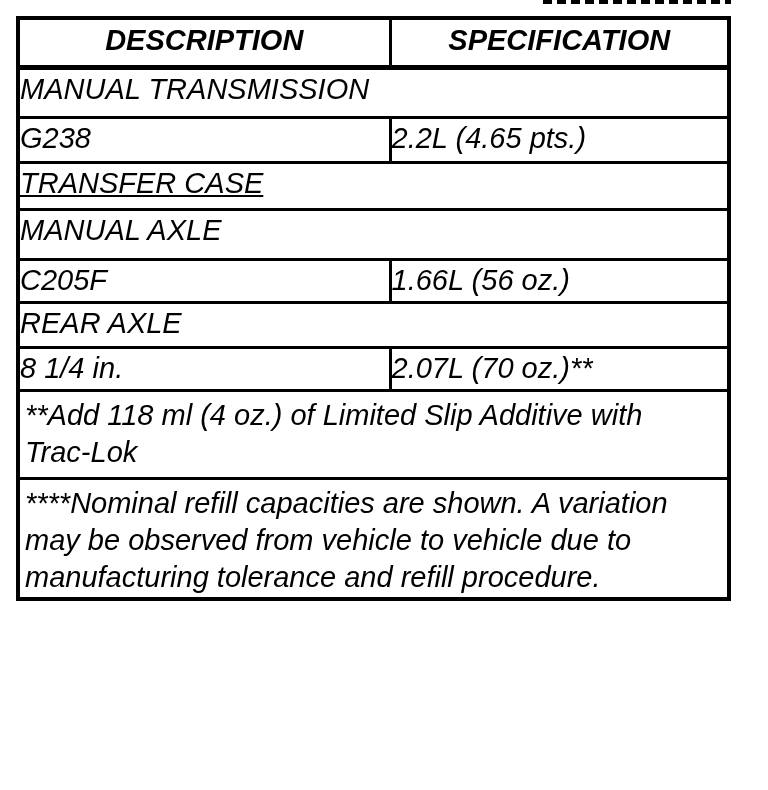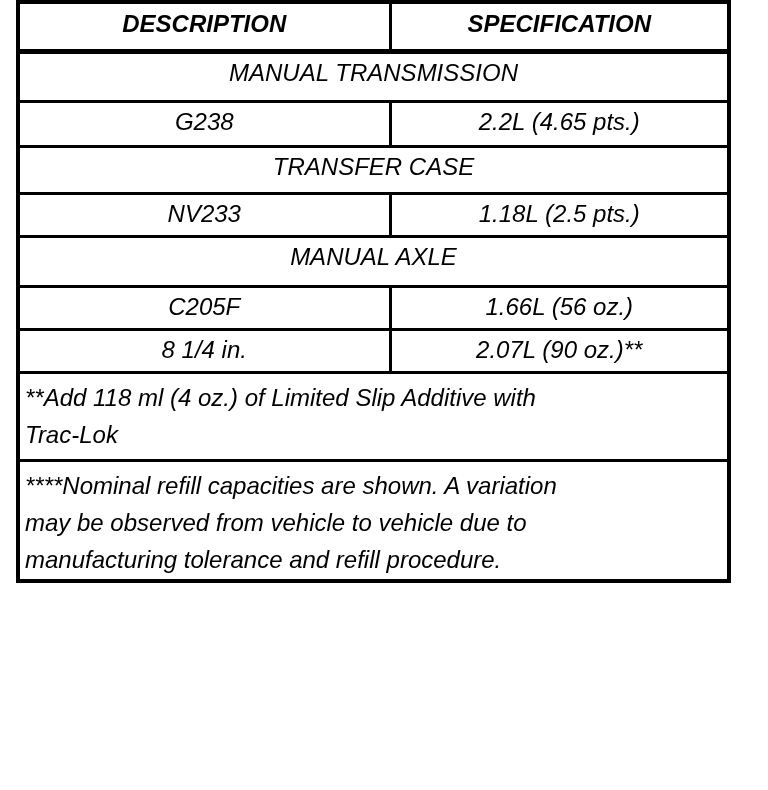--- a/index.html
+++ b/index.html
@@ -23,58 +23,57 @@
     left: 543px;
     top: 0;
     width: 188px;
     height: 4px;
     background: repeating-linear-gradient(90deg, #000 0 9px, transparent 9px 14px);
   }
 
   table.cap {
     position: absolute;
     left: 16px;
-    top: 0;
+    top: 16px;
     width: 715px;
     border-collapse: collapse;
     table-layout: fixed;
     border: 4px solid #000;
-    font-size: 24px;
+    font-size: 29px;
     line-height: 30px;
   }
   col.c1 { width: 372px; }
 
   th, td {
     border: 3px solid #000;
     vertical-align: top;
     padding: 0;
   }
 
   tr.r-head th {
     font-weight: bold;
     font-style: italic;
     text-align: center;
     padding-top: 5px;
     border-bottom: 5px solid #000;
     height: 40px;
   }
 
   td.center {
-    text-align: center;
     padding-top: 4px;
   }
   td.note {
     text-align: left;
     padding: 5px 6px 0 5px;
     line-height: 37px;
   }
 
   tr.h43  { height: 43px; }
   tr.h45  { height: 45px; }
-  tr.h47  { height: 47px; }
+  tr.h47  { height: 47px; text-decoration: underline; }
   tr.h50  { height: 50px; }
   tr.h88  { height: 88px; margin-left: 29px; }
   tr.h120 { height: 120px; margin-left: 35px; }
 </style>
 </head>
 <body>
 
 <div class="clipped-code"></div>
 
 <table class="cap">
@@ -95,38 +94,37 @@
 
   <tr class="h45">
     <td class="center">G238</td>
     <td class="center">2.2L (4.65 pts.)</td>
   </tr>
 
   <tr class="h47">
     <td class="center" colspan="2">TRANSFER CASE</td>
   </tr>
 
-  <tr class="h43">
-    <td class="center">NV233</td>
-    <td class="center">1.18L (2.5 pts.)</td>
-  </tr>
 
   <tr class="h50">
     <td class="center" colspan="2">MANUAL AXLE</td>
   </tr>
 
   <tr class="h43">
     <td class="center">C205F</td>
     <td class="center">1.66L (56 oz.)</td>
   </tr>
 
+  <tr class="h45">
+    <td class="center" colspan="2">REAR AXLE</td>
+  </tr>
 
   <tr class="h43">
     <td class="center">8 1/4 in.</td>
-    <td class="center">2.07L (90 oz.)**</td>
+    <td class="center">2.07L (70 oz.)**</td>
   </tr>
 
 
   <tr class="h88">
     <td class="note" colspan="2">
       <div>**Add 118 ml (4 oz.) of Limited Slip Additive with</div>
       <div>Trac-Lok</div>
     </td>
   </tr>
 

